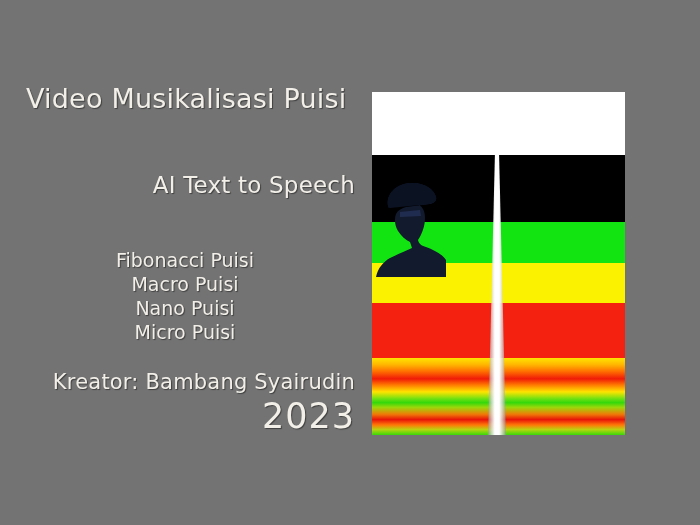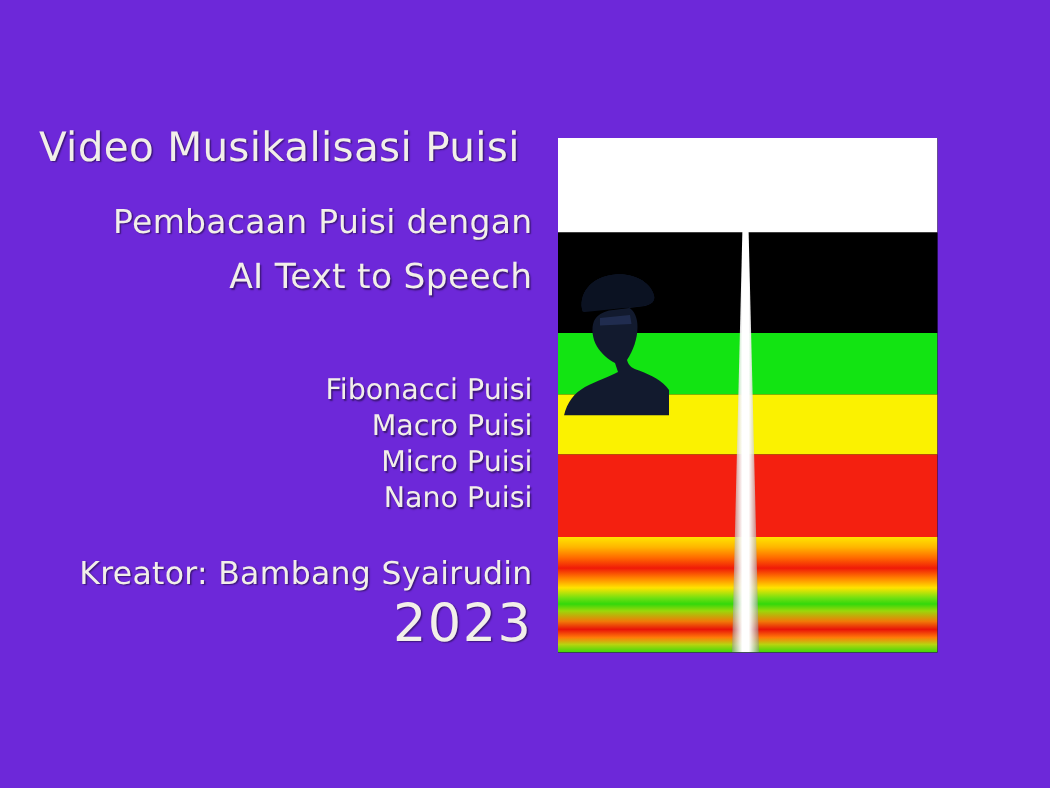--- a/index.html
+++ b/index.html
@@ -5,21 +5,21 @@
   html, body {
     margin: 0;
     padding: 0;
     background: #2b2b2b;
   }
   #slide {
     position: relative;
     width: 700px;
     height: 525px;
     overflow: hidden;
-    background: #6d28d9;
+    background: #737373;
     font-family: "DejaVu Sans", sans-serif;
     -webkit-font-smoothing: antialiased;
   }
 
   
   .text-col {
     position: absolute;
     left: 0;
     top: 0;
     width: 360px;
@@ -49,21 +49,21 @@
     top: 172px;
     font-size: 23px;
     line-height: 26px;
   }
 
   .poem-list {
     position: absolute;
     right: 5px;
     top: 248px;
     width: 340px;
-    text-align: right;
+    text-align: center;
     list-style: none;
     margin: 0;
     padding: 0;
   }
   .poem-list li {
     color: #f2efe9;
     font-size: 19px;
     line-height: 24px;
     white-space: nowrap;
     text-shadow: 1px 1px 1px rgba(0,0,0,0.45);
@@ -154,29 +154,28 @@
 </style>
 </head>
 <body>
 
 <div id="slide">
 
   <div class="text-col">
 
     <div class="tline" id="title-main">Video Musikalisasi Puisi</div>
 
-    <div class="tline" id="subtitle-1">Pembacaan Puisi dengan</div>
 
     <div class="tline" id="subtitle-2">AI Text to Speech</div>
 
     <ul class="poem-list">
       <li>Fibonacci Puisi</li>
       <li>Macro Puisi</li>
+      <li>Nano Puisi</li>
       <li>Micro Puisi</li>
-      <li>Nano Puisi</li>
     </ul>
 
     <div class="tline" id="creator-line">Kreator: Bambang Syairudin</div>
 
     <div class="tline" id="year-line">2023</div>
   </div>
 
   <div id="panel">
     <div class="band" id="band-white"></div>
     <div class="band" id="band-black"></div>

